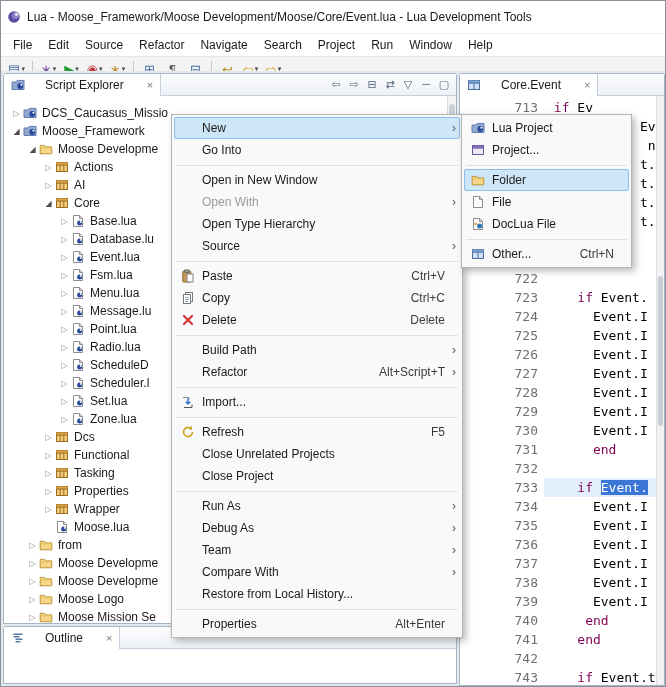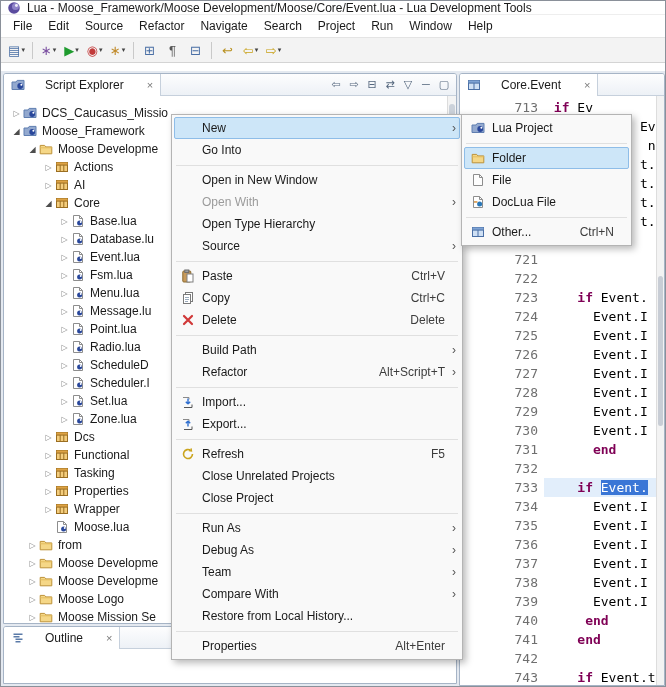--- a/index.html
+++ b/index.html
@@ -1,20 +1,20 @@
 <!DOCTYPE html>
 <html><head>
 <meta charset="utf-8">
 <style>
   *{margin:0;padding:0;box-sizing:border-box}
   html,body{background:#cfd6dd}
   #window{position:relative;width:666px;height:687px;background:#fff;border:1px solid #8a9099;
           overflow:hidden;font-family:"Liberation Sans","DejaVu Sans",sans-serif;font-size:12px;color:#1a1a1a}
   
-  .titlebar{height:14px;display:flex;align-items:center;gap:6px;padding:0 6px;background:#fff;border-bottom:1px solid #eee}
+  .titlebar{height:33px;display:flex;align-items:center;gap:6px;padding:0 6px;background:#fff;border-bottom:1px solid #eee}
   .menubar{height:22px;display:flex;align-items:center;background:#fff;padding:0 4px}
   .mb{padding:3px 8px;border-radius:2px}
   .toolbar{height:26px;display:flex;align-items:center;background:#f3f3f3;border-top:1px solid #e4e4e4;border-bottom:1px solid #d4d4d4;padding:0 4px}
   .tbtn{height:21px;min-width:23px;display:flex;align-items:center;justify-content:center;gap:1px;border:1px solid transparent;border-radius:2px;padding:0 2px}
   .tglyph{font-size:13px;line-height:1}
   .dd{font-size:7px;color:#444}
   .tsep{width:1px;height:17px;background:#c9c9c9;margin:0 4px}
   
   #main{position:absolute;left:0;top:70px;right:0;bottom:0;background:#e4e9f0}
   .panel{position:absolute;background:#fff;border:1px solid #a6b4c6;border-radius:3px 3px 0 0;overflow:hidden}
@@ -36,21 +36,21 @@
   .svgic svg{width:14px;height:14px;display:block}
   .vsb{position:absolute;top:22px;right:0;bottom:0;width:9px;background:#f4f4f4;border-left:1px solid #dcdcdc}
   .vsb .thumb{position:absolute;left:1px;right:1px;background:#ccd2da;border-radius:3px}
   
   #code{position:absolute;left:0;top:22px;right:8px;bottom:0;overflow:hidden;background:#fff;
         font-family:"DejaVu Sans Mono",monospace;font-size:13px;padding-top:2px}
   .cl{display:flex;height:19px;line-height:19px}
   .ln{width:84px;flex:none;text-align:right;padding-right:6px;color:#6f6f6f}
   .ct{flex:1;white-space:pre;padding-left:2px}
   .cl.hl .ct{background:#e2eefb}
-  .kw{color:#7f0055;font-weight:bold}
+  .kw{color:#7f0055;font-weight:normal}
   .pl{color:#000}
   .sel{background:#3a76d6;color:#fff}
   #esb{position:absolute;top:22px;right:0;bottom:0;width:8px;background:#f3f3f3;border-left:1px solid #ddd}
   #esb .thumb{position:absolute;left:1px;right:1px;top:180px;height:150px;background:#c8cdd5;border-radius:3px}
   
   .menu{position:absolute;background:#f9f9f9;border:1px solid #b4b4b4;box-shadow:3px 3px 7px rgba(0,0,0,.28);padding:2px;z-index:50}
   #ctxmenu{left:170px;top:113px;width:292px}
   #submenu{left:460px;top:113px;width:171px;z-index:51}
   .mi{height:22px;display:flex;align-items:center;padding:0 3px 0 2px;border:1px solid transparent;border-radius:2px}
   .mi.hl{background:#cde6f8;border-color:#8ebde8}
@@ -749,32 +749,20 @@
           <svg viewBox="0 0 14 14">
             <path d="M2 2.5h6v2" fill="none" stroke="#8a8a8a"></path>
             <path d="M3 12.5h8v-3" fill="none" stroke="#555"></path>
             <path d="M7 3.5v5.5M7 9L4.8 6.8M7 9l2.2-2.2" stroke="#2f6fd0" stroke-width="1.4" fill="none"></path>
           </svg>
         </span>
         <span class="mlabel">Import...</span>
         <span class="maccel"></span>
         <span class="marrow"></span>
       </div>
-      <div class="mi">
-        <span class="mic">
-          <svg viewBox="0 0 14 14">
-            <path d="M2 2.5h6v2" fill="none" stroke="#8a8a8a"></path>
-            <path d="M3 12.5h8v-3" fill="none" stroke="#555"></path>
-            <path d="M7 9.5V4M7 4L4.8 6.2M7 4l2.2 2.2" stroke="#2f6fd0" stroke-width="1.4" fill="none"></path>
-          </svg>
-        </span>
-        <span class="mlabel">Export...</span>
-        <span class="maccel"></span>
-        <span class="marrow"></span>
-      </div>
       <div class="msep"></div>
       <div class="mi">
         <span class="mic">
           <svg viewBox="0 0 14 14">
             <path d="M11.5 7a4.5 4.5 0 1 1-1.7-3.5" fill="none" stroke="#caa41c" stroke-width="1.6"></path>
             <path d="M10.1 1.4l.4 2.7-2.7-.4" fill="none" stroke="#caa41c" stroke-width="1.3"></path>
           </svg>
         </span>
         <span class="mlabel">Refresh</span>
         <span class="maccel">F5</span>
@@ -834,20 +822,31 @@
   <div id="submenu" class="menu">
       <div class="mi">
         <span class="mic">
           <svg viewBox="0 0 14 14">
             <path d="M1 4h4l1.2-1.6h6.8v9.1H1z" fill="#93a9cf" stroke="#5f7eb0"></path>
             <circle cx="9.2" cy="8" r="2.9" fill="#29479b"></circle>
             <circle cx="10.4" cy="6.8" r="1" fill="#fff"></circle>
           </svg>
         </span>
         <span class="mlabel">Lua Project</span>
+        <span class="maccel"></span>
+        <span class="marrow"></span>
+      </div>
+      <div class="mi">
+        <span class="mic">
+          <svg viewBox="0 0 14 14">
+            <rect x="1.5" y="2.5" width="11" height="9" fill="#ece8f6" stroke="#6a5a9e"></rect>
+            <rect x="1.5" y="2.5" width="11" height="2.6" fill="#8878c0" stroke="#6a5a9e"></rect>
+          </svg>
+        </span>
+        <span class="mlabel">Project...</span>
         <span class="maccel"></span>
         <span class="marrow"></span>
       </div>
       <div class="msep"></div>
       <div class="mi hl">
         <span class="mic">
           <svg viewBox="0 0 14 14">
             <path d="M1.2 3.4h4.4l1.3 1.5h5.9v6.9H1.2z" fill="#f5d787" stroke="#bd9238"></path>
             <path d="M1.2 5.8h11.6" stroke="#e3bd5e"></path>
           </svg>

